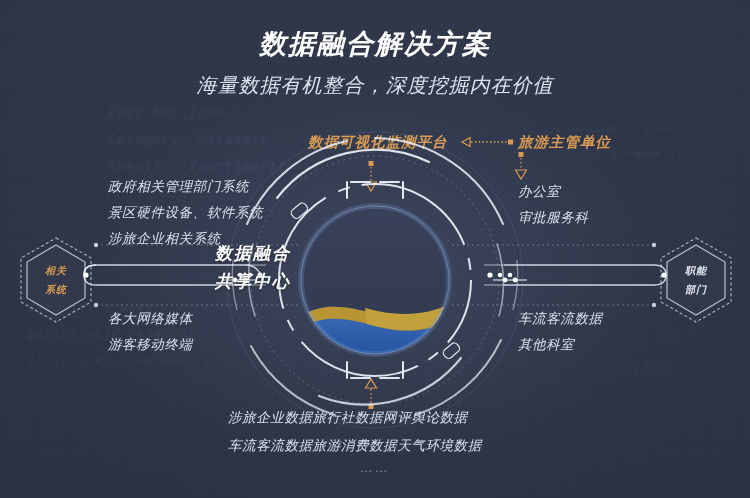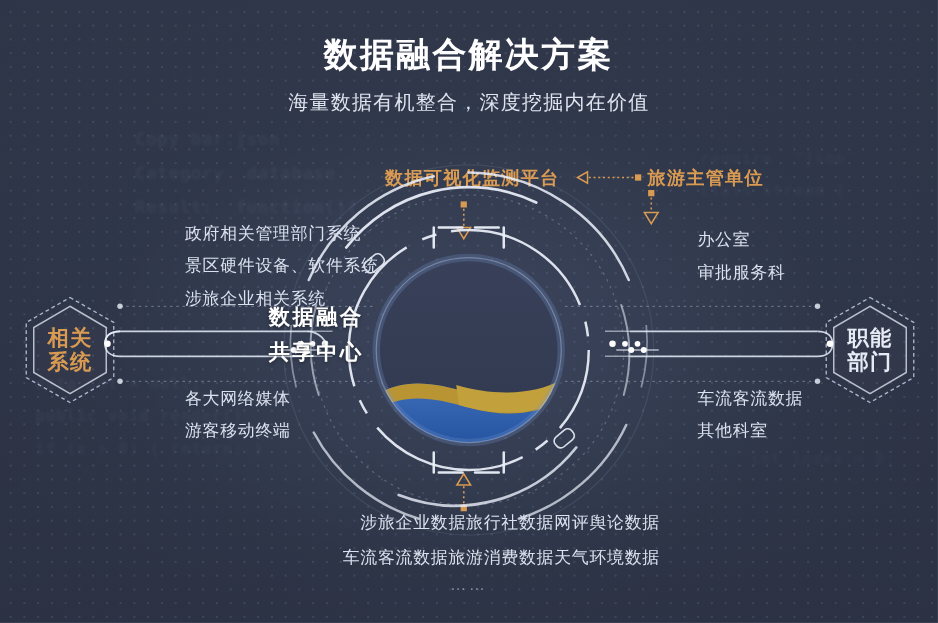--- a/index.html
+++ b/index.html
@@ -8,20 +8,21 @@
     font-family:"Liberation Sans","DejaVu Sans",sans-serif;
     background:#2f3649;
     position:relative;
   }
   #stage{
     position:absolute;inset:0;width:750px;height:498px;overflow:hidden;
     background:
       radial-gradient(ellipse 520px 340px at 375px 270px, rgba(62,72,96,.85) 0%, rgba(48,56,75,.35) 55%, rgba(44,51,68,0) 78%),
       radial-gradient(ellipse 900px 600px at 375px 250px, #39415608 0%, #2b3143 100%),
       linear-gradient(180deg,#333b4e 0%,#30374a 45%,#2c3344 100%);
+    font-style: italic;
   }
   
   #dots{
     position:absolute;inset:0;
     background-image:radial-gradient(rgba(150,165,200,.17) 0.8px, rgba(0,0,0,0) 0.9px);
     background-size:11px 11px;
     background-position:3px 4px;
   }
   
   .codebg{
@@ -51,60 +52,60 @@
   .sw2{left:-120px;top:60px;width:520px;height:560px;border-color:transparent;
        border-left-color:rgba(168,182,215,.10);transform:rotate(10deg);}
 
   
   #title{
     position:absolute;left:0;right:0;top:26px;text-align:center;
     font-size:27px;font-weight:bold;color:#ffffff;letter-spacing:2px;
   }
   #subtitle{
     position:absolute;left:0;right:0;top:72px;text-align:center;
-    font-size:16px;color:#dfe4ef;letter-spacing:1px;
+    font-size:20px;color:#dfe4ef;letter-spacing:1px;
   }
 
   
   .olabel{
     position:absolute;font-size:14.5px;font-weight:bold;color:#d99a52;letter-spacing:1px;white-space:nowrap;
   }
   #lbl-platform{left:308px;top:133px;}
   #lbl-authority{left:518px;top:133px;}
 
   
   #arrow-connector{position:absolute;left:452px;top:134px;width:64px;height:16px;}
 
   
   .tri-marker{position:absolute;width:16px;height:34px;}
 
   
-  .col{position:absolute;margin-left:40px;}
+  .col{position:absolute;}
   .col .row{font-size:13.5px;color:#dbe1ee;letter-spacing:.6px;white-space:nowrap;line-height:26px;}
   #col-left-top{left:108px;top:174px;}
   #col-left-bot{left:108px;top:306px;}
   #col-right-top{left:518px;top:179px;}
   #col-right-bot{left:518px;top:306px;}
 
   
   #bottom-grid{position:absolute;left:228px;top:404px;width:300px;}
-  #bottom-grid .brow{display:flex;justify-content:flex-end;line-height:28px;margin-left:35px;}
+  #bottom-grid .brow{display:flex;justify-content:flex-start;line-height:28px;}
   #bottom-grid .bcell{font-size:13.5px;color:#dbe1ee;letter-spacing:.6px;white-space:nowrap;}
   #bottom-ellipsis{position:absolute;left:0;right:0;top:460px;text-align:center;
     font-size:13px;color:rgba(200,210,230,.55);letter-spacing:2px;}
 
   
   .hexwrap{position:absolute;width:80px;height:90px;}
   #hex-left{left:16px;top:235px;}
   #hex-right{left:656px;top:235px;}
   .hexwrap svg{position:absolute;inset:0;}
   .hextext{
     position:absolute;inset:0;display:flex;flex-direction:column;
     align-items:center;justify-content:center;
-    font-size:17px;font-weight:bold;color:#d99a52;letter-spacing:1px;line-height:19px;
+    font-size:10px;font-weight:bold;color:#d99a52;letter-spacing:1px;line-height:19px;
   }
   #hex-right .hextext{color:#e7ebf5;}
 
   
   #core{position:absolute;left:215px;top:120px;width:320px;height:320px;}
   #core svg{position:absolute;inset:0;}
   #core-text{
     position:absolute;left:0;right:0;top:120px;text-align:left;
     font-size:17px;font-weight:bold;color:#ffffff;letter-spacing:2px;line-height:28px;
     text-shadow:0 1px 3px rgba(0,0,0,.45);

